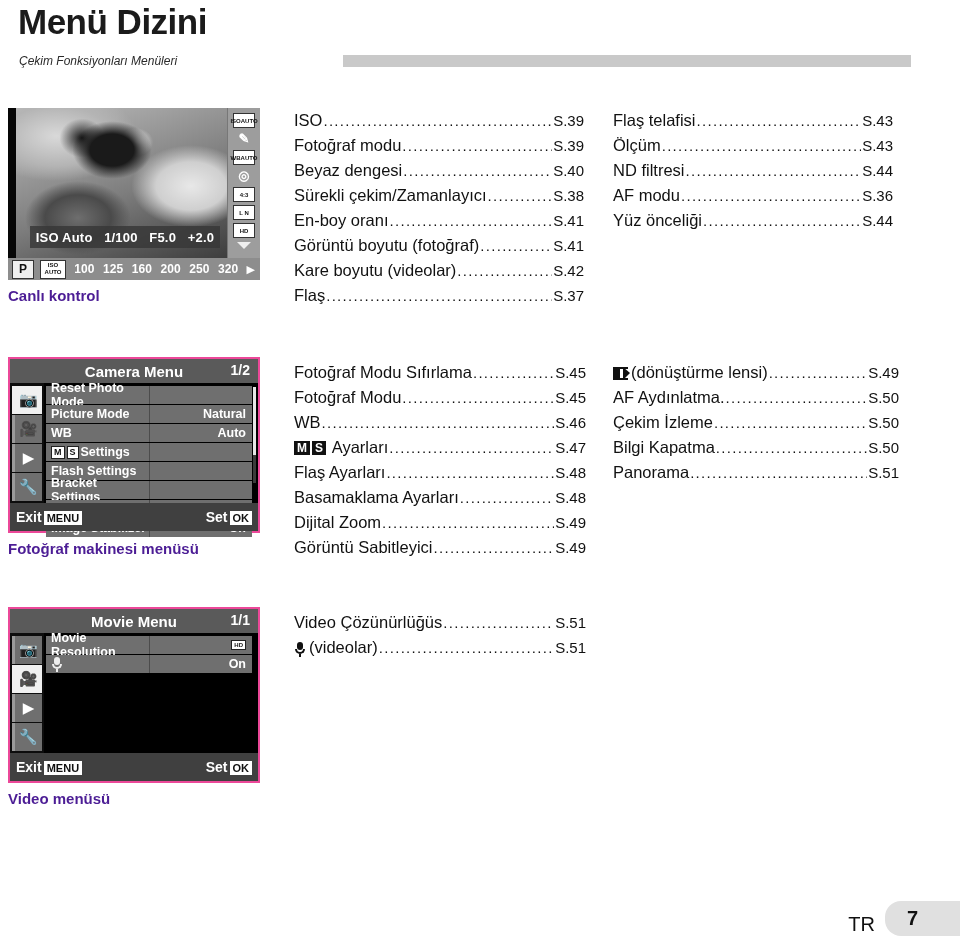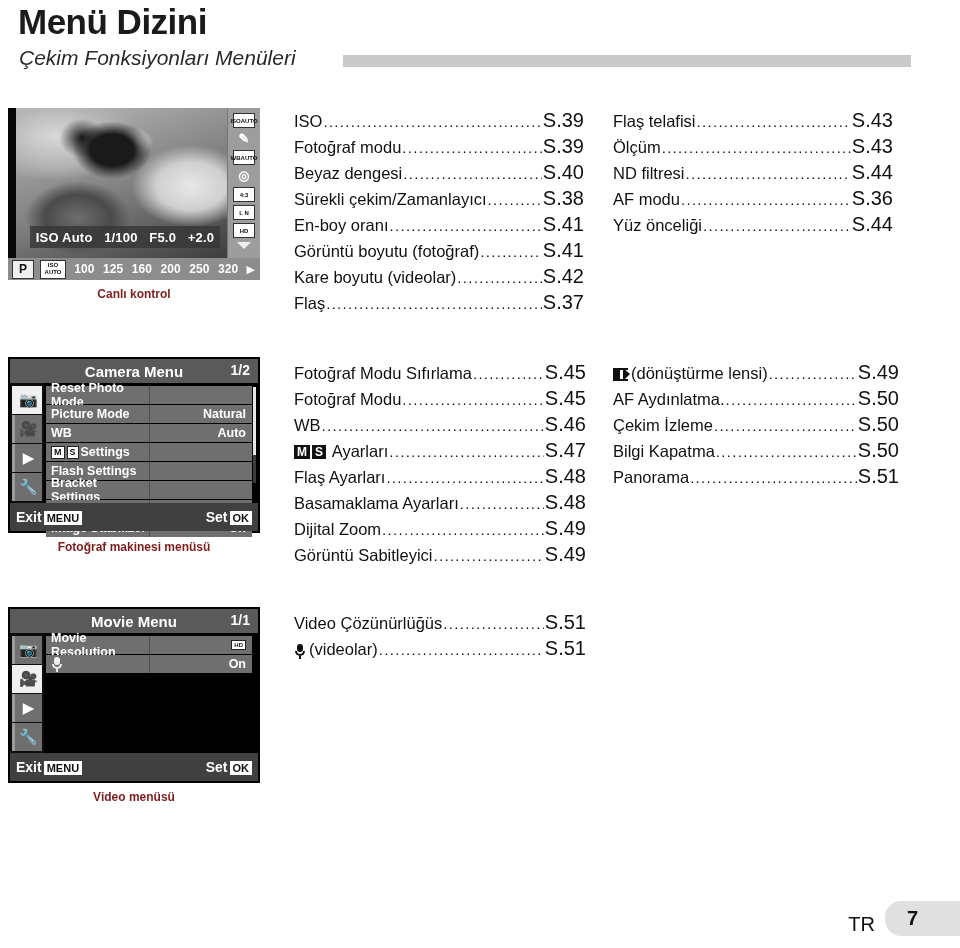--- a/index.html
+++ b/index.html
@@ -14,33 +14,33 @@
   }
   .page{position:relative;width:960px;height:948px;}
 
   
   .hdr-title{
     position:absolute;left:18px;top:2px;
     font-size:35px;font-weight:bold;letter-spacing:-0.5px;
     color:#1b1b1b;
   }
   .hdr-sub{
-    position:absolute;left:19px;top:46px;
-    font-size:21px;font-style:italic;font-weight:normal;
+    position:absolute;left:19px;top:54px;
+    font-size:12px;font-style:italic;font-weight:normal;
     color:#2a2a2a;
   }
   .hdr-rule{
     position:absolute;left:343px;top:55px;width:568px;height:12px;
     background:#c9c9c9;
   }
 
   
   .lcd{
     position:absolute;
-    border:2px solid #000000;
+    border:2px solid #ec4899;
     background:#5a5a5a;
     box-sizing:border-box;
     font-family:"Liberation Sans", sans-serif;
   }
 
   
   #live-screen{left:8px;top:108px;width:252px;height:172px;border:none;background:#000;}
   .live-photo{
     position:absolute;left:0;top:0;width:252px;height:150px;overflow:hidden;background:#0a0a0a;
   }
@@ -91,22 +91,22 @@
   .isoauto-chip{
     margin-left:6px;width:24px;height:17px;background:#ffffff;border:1px solid #333;color:#111;
     font-size:6px;font-weight:bold;line-height:7px;text-align:center;
     display:flex;flex-direction:column;align-items:center;justify-content:center;
   }
   .iso-vals{flex:1;display:flex;justify-content:space-around;
     color:#fff;font-size:12px;font-weight:bold;padding:0 4px;}
   .iso-caret{color:#fff;font-size:11px;margin-right:5px;}
 
   .caption{
-    position:absolute;text-align:center;width:252px;
-    font-size:12px;font-weight:bold;color:#7f1d1d;
+    position:absolute;text-align:left;width:252px;
+    font-size:15px;font-weight:bold;color:#4c1d95;
   }
   #live-caption{left:8px;top:287px;}
 
   
   #camera-menu{left:8px;top:357px;width:252px;height:176px;}
   #movie-menu{left:8px;top:607px;width:252px;height:176px;}
   .menu-title{
     position:relative;height:24px;background:#5a5a5a;color:#fff;
     display:flex;align-items:center;justify-content:center;
     font-size:15px;font-weight:bold;
@@ -158,21 +158,21 @@
   .toc{position:absolute;}
   .toc-row{
     display:flex;align-items:baseline;
     font-size:16.5px;color:#111;line-height:24px;white-space:nowrap;
   }
   .toc-row .t{flex:0 0 auto;}
   .toc-row .dots{
     flex:1 1 auto;overflow:hidden;white-space:nowrap;margin:0 1px;
     color:#111;letter-spacing:1.3px;font-size:15px;
   }
-  .toc-row .pg{flex:0 0 auto;font-size:20px;}
+  .toc-row .pg{flex:0 0 auto;font-size:15px;}
 
   #toc-col1{left:294px;top:108px;width:290px;}
   #toc-col2{left:613px;top:108px;width:280px;}
   #toc-col3{left:294px;top:360px;width:292px;}
   #toc-col4{left:613px;top:360px;width:286px;}
   #toc-col5{left:294px;top:610px;width:292px;}
 
   .lensglyph{
     display:inline-block;width:15px;height:13px;border:2px solid #111;
     border-right:none;position:relative;vertical-align:-2px;margin-right:3px;

